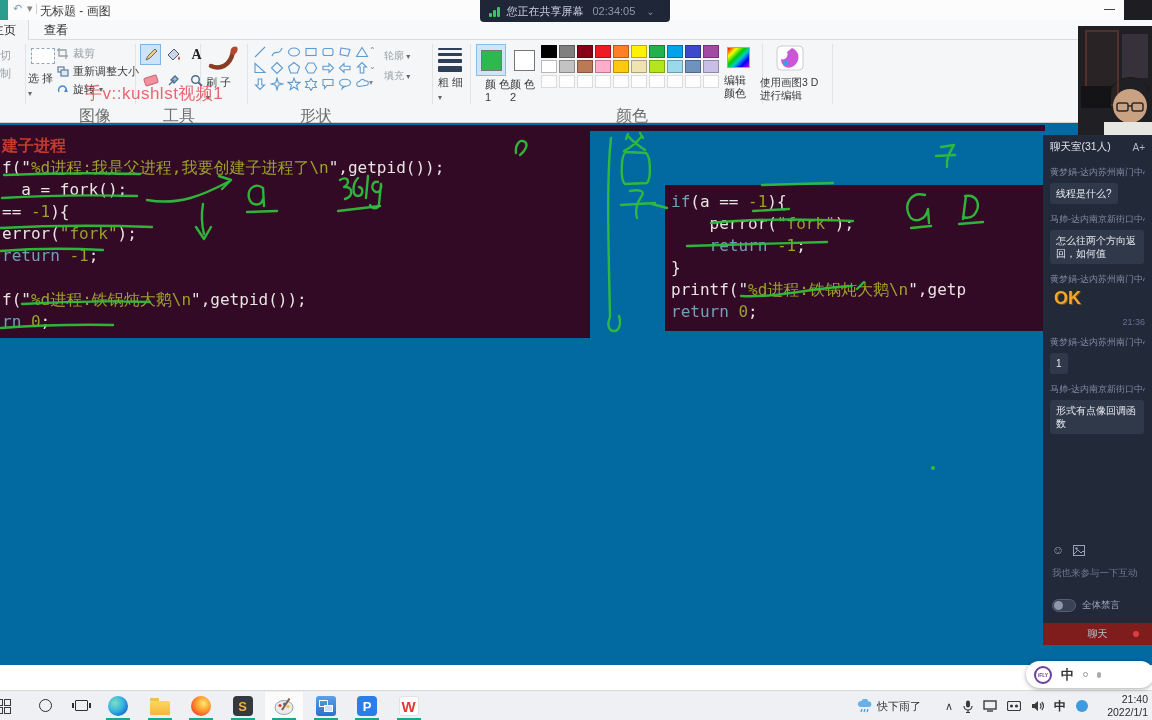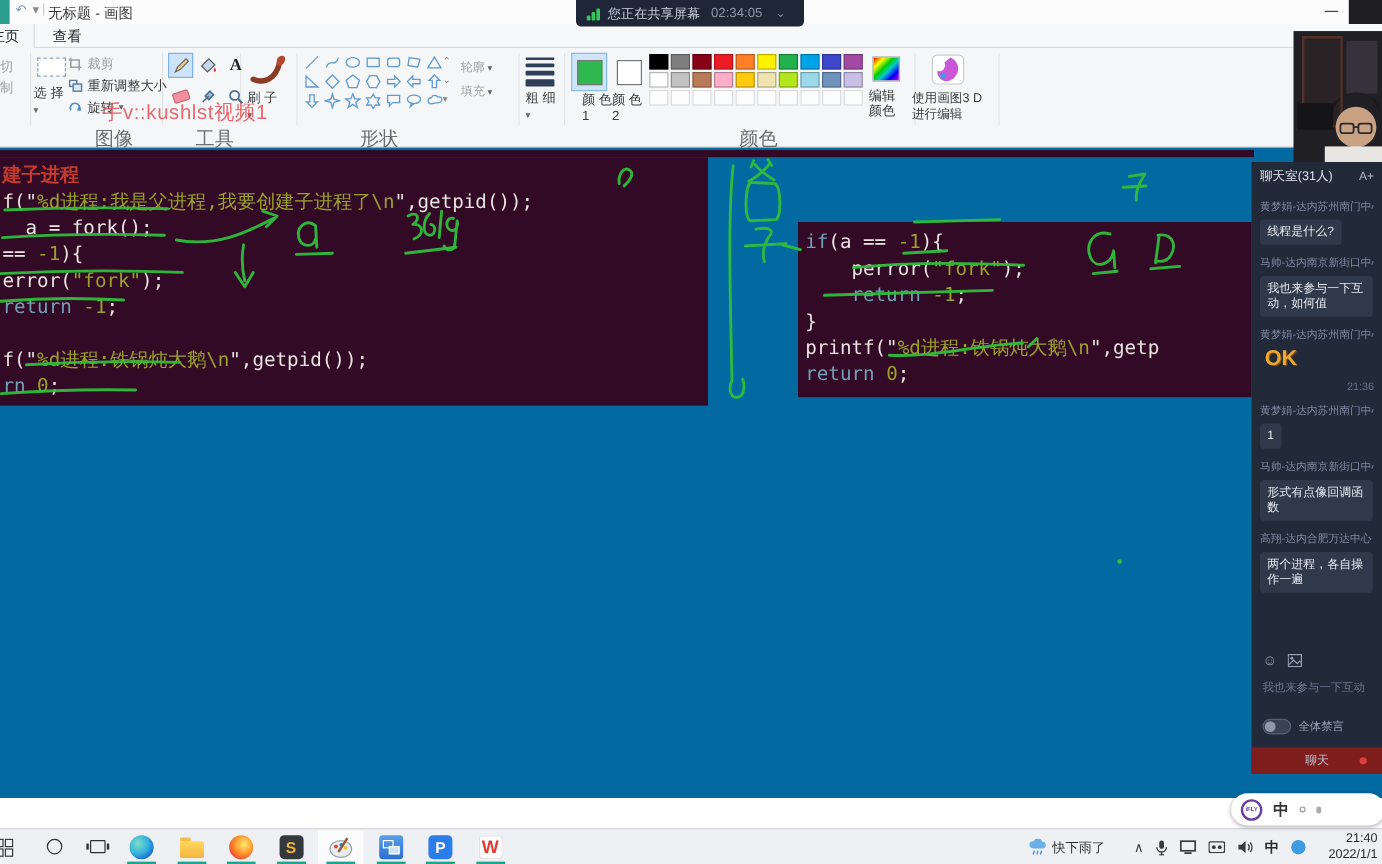--- a/index.html
+++ b/index.html
@@ -485,26 +485,25 @@
     </svg>
   </div>
 
   <div id="chat">
     <div id="chat-header">
       <span class="h">聊天室(31人)</span>
       <span class="a">A+</span>
     </div>
     <div id="chat-list">
         <div class="msg"><div class="sender">黄梦娟-达内苏州南门中心</div><div class="bubble">线程是什么?</div></div>
-        <div class="msg"><div class="sender">马帅-达内南京新街口中心</div><div class="bubble">我也来参与一下互动，如何值</div></div>
+        <div class="msg"><div class="sender">马帅-达内南京新街口中心</div><div class="bubble">怎么往两个方向返回，如何值</div></div>
         <div class="msg"><div class="sender">黄梦娟-达内苏州南门中心</div><div class="bubble sticker">OK</div></div>
         <div class="msg-time">21:36</div>
         <div class="msg"><div class="sender">黄梦娟-达内苏州南门中心</div><div class="bubble">1</div></div>
         <div class="msg"><div class="sender">马帅-达内南京新街口中心</div><div class="bubble">形式有点像回调函数</div></div>
-        <div class="msg"><div class="sender">高翔-达内合肥万达中心</div><div class="bubble">两个进程，各自操作一遍</div></div>
       </div>
     <div id="chat-footer">
       <div class="icons">
         <span>☺</span>
         <svg width="12" height="11" viewBox="0 0 12 11">
             <rect x="0.5" y="0.5" width="11" height="10" fill="none" stroke="#98a1b5"></rect>
             <circle cx="3.5" cy="3.5" r="1.2" fill="#98a1b5"></circle>
             <path d="M1,9 L5,5 L8,8 L10,6 L11,7" stroke="#98a1b5" fill="none"></path>
           </svg>
       </div>

